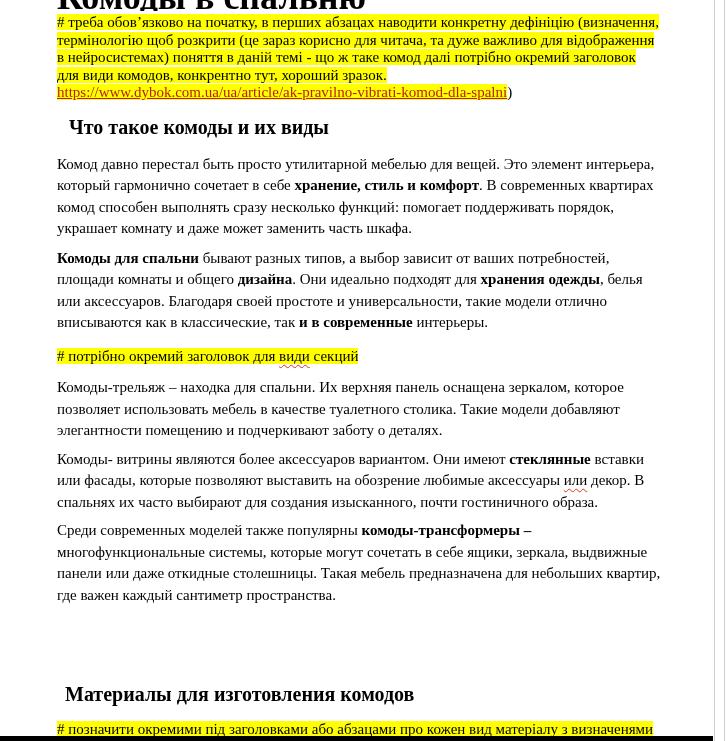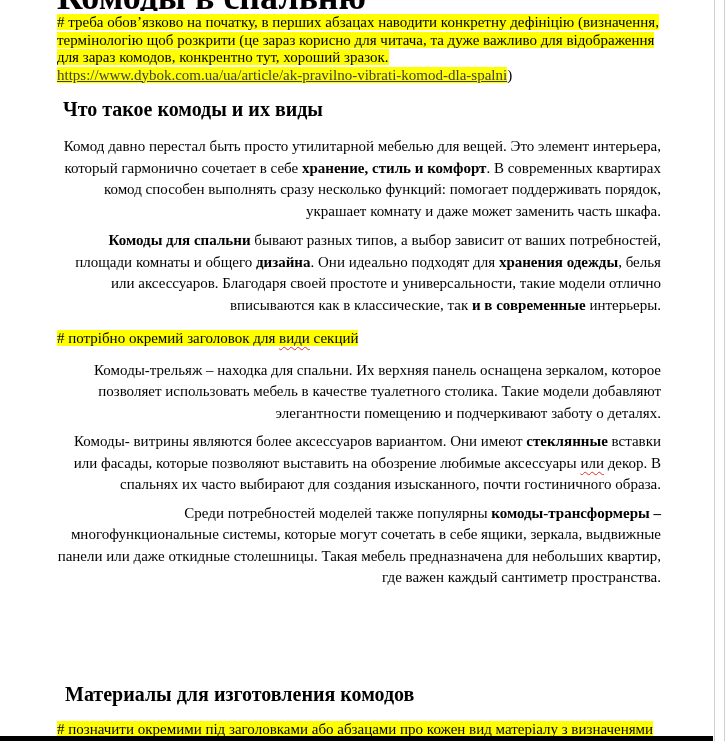--- a/index.html
+++ b/index.html
@@ -20,38 +20,38 @@
     margin: -21px 0 0 0; white-space: nowrap;
   }
 
   
   .hl-block { margin-top: 3px; font-size: 15px; line-height: 17.5px; }
   .hl-line { height: 17.5px; white-space: nowrap; }
   mark { background: #ffff00; color: inherit; padding: 0; }
 
   h2.doc-h2 {
     font-size: 20px; font-weight: bold; line-height: 25px;
-    margin: 13px 0 14px 6px;
+    margin: 13px 0 14px 12px;
   }
 
   p.body {
     font-size: 15px; line-height: 21.5px;
-    margin: 0 0 8px 0; text-align: right;
+    margin: 0 0 8px 0; text-align: left;
   }
   p.tight { margin-bottom: 7px; }
 
   .hl-single { margin: 14px 0 12px 0; font-size: 15px; line-height: 17.5px; }
 
   .misspell {
     text-decoration: underline wavy #e03020;
     text-decoration-thickness: 1px;
     text-underline-offset: 3px;
   }
 
-  a.doclink { color: #404040; text-decoration: underline; cursor: pointer; }
+  a.doclink { color: #b91c1c; text-decoration: underline; cursor: pointer; }
 
   
   .bottom-group { position: absolute; left: 57px; top: 674px; width: 620px; }
   .bottom-group h2.doc-h2 { margin: 8px; }
   .bottom-hl { margin-top: 14px; font-size: 15px; line-height: 17.5px; white-space: nowrap; }
   .url-row { font-size: 15px; line-height: 17.5px; white-space: nowrap; }
   .caret {
     display: inline-block; width: 1.5px; height: 15px;
     background: #000; vertical-align: -2px; margin-left: 1px;
   }
@@ -70,38 +70,39 @@
 <div class="doc">
   <div class="content">
 
     <div class="h1clip">
       <div class="h1in">Комоды в спальню</div>
     </div>
 
     <div class="hl-block">
       <div class="hl-line"><mark># треба обов’язково на початку, в перших абзацах наводити конкретну дефініцію (визначення,</mark></div>
       <div class="hl-line"><mark>термінологію щоб розкрити (це зараз корисно для читача, та дуже важливо для відображення</mark></div>
-      <div class="hl-line"><mark>для зараз комодов, конкрентно тут, хороший зразок.</mark></div>
+      <div class="hl-line"><mark>в нейросистемах) поняття в даній темі - що ж таке комод далі потрібно окремий заголовок</mark></div>
+      <div class="hl-line"><mark>для види комодов, конкрентно тут, хороший зразок.</mark></div>
       <div class="hl-line"><mark><a class="doclink" href="#">https://www.dybok.com.ua/ua/article/ak-pravilno-vibrati-komod-dla-spalni</a></mark><span>)</span></div>
     </div>
 
     <h2 class="doc-h2">Что такое комоды и их виды</h2>
 
     <p class="body"><span>Комод давно перестал быть просто утилитарной мебелью для вещей. Это элемент интерьера, который гармонично сочетает в себе </span><b>хранение, стиль и комфорт</b><span>. В современных квартирах комод способен выполнять сразу несколько функций: помогает поддерживать порядок, украшает комнату и даже может заменить часть шкафа.</span></p>
 
     <p class="body"><b>Комоды для спальни</b><span> бывают разных типов, а выбор зависит от ваших потребностей, площади комнаты и общего </span><b>дизайна</b><span>. Они идеально подходят для </span><b>хранения одежды</b><span>, белья или аксессуаров. Благодаря своей простоте и универсальности, такие модели отлично вписываются как в классические, так </span><b>и в современные</b><span> интерьеры.</span></p>
 
     <div class="hl-single"><mark><span># потрібно окремий заголовок для </span><span class="misspell">види</span><span> секций</span></mark></div>
 
 
     <p class="body tight"><span>Комоды-трельяж – находка для спальни. Их верхняя панель оснащена зеркалом, которое позволяет использовать мебель в качестве туалетного столика. Такие модели добавляют элегантности помещению и подчеркивают заботу о деталях.</span></p>
 
     <p class="body tight"><span>Комоды- витрины являются более аксессуаров вариантом. Они имеют </span><b>стеклянные</b><span> вставки или фасады, которые позволяют выставить на обозрение любимые аксессуары </span><span class="misspell">или</span><span> декор. В спальнях их часто выбирают для создания изысканного, почти гостиничного образа.</span></p>
 
-    <p class="body"><span>Среди потребностей моделей также популярны </span><b>комоды-трансформеры –</b><span> многофункциональные системы, которые могут сочетать в себе ящики, зеркала, выдвижные панели или даже откидные столешницы. Такая мебель предназначена для небольших квартир, где важен каждый сантиметр пространства.</span></p>
+    <p class="body"><span>Среди современных моделей также популярны </span><b>комоды-трансформеры –</b><span> многофункциональные системы, которые могут сочетать в себе ящики, зеркала, выдвижные панели или даже откидные столешницы. Такая мебель предназначена для небольших квартир, где важен каждый сантиметр пространства.</span></p>
 
   </div>
 
   <div class="bottom-group">
     <h2 class="doc-h2">Материалы для изготовления комодов</h2>
     <div class="bottom-hl"><mark># позначити окремими під заголовками або абзацами про кожен вид матеріалу з визначенями</mark></div>
     <div class="url-row"><span class="caret"></span></div>
   </div>
 
   <div class="edge-line edge-left"></div>

